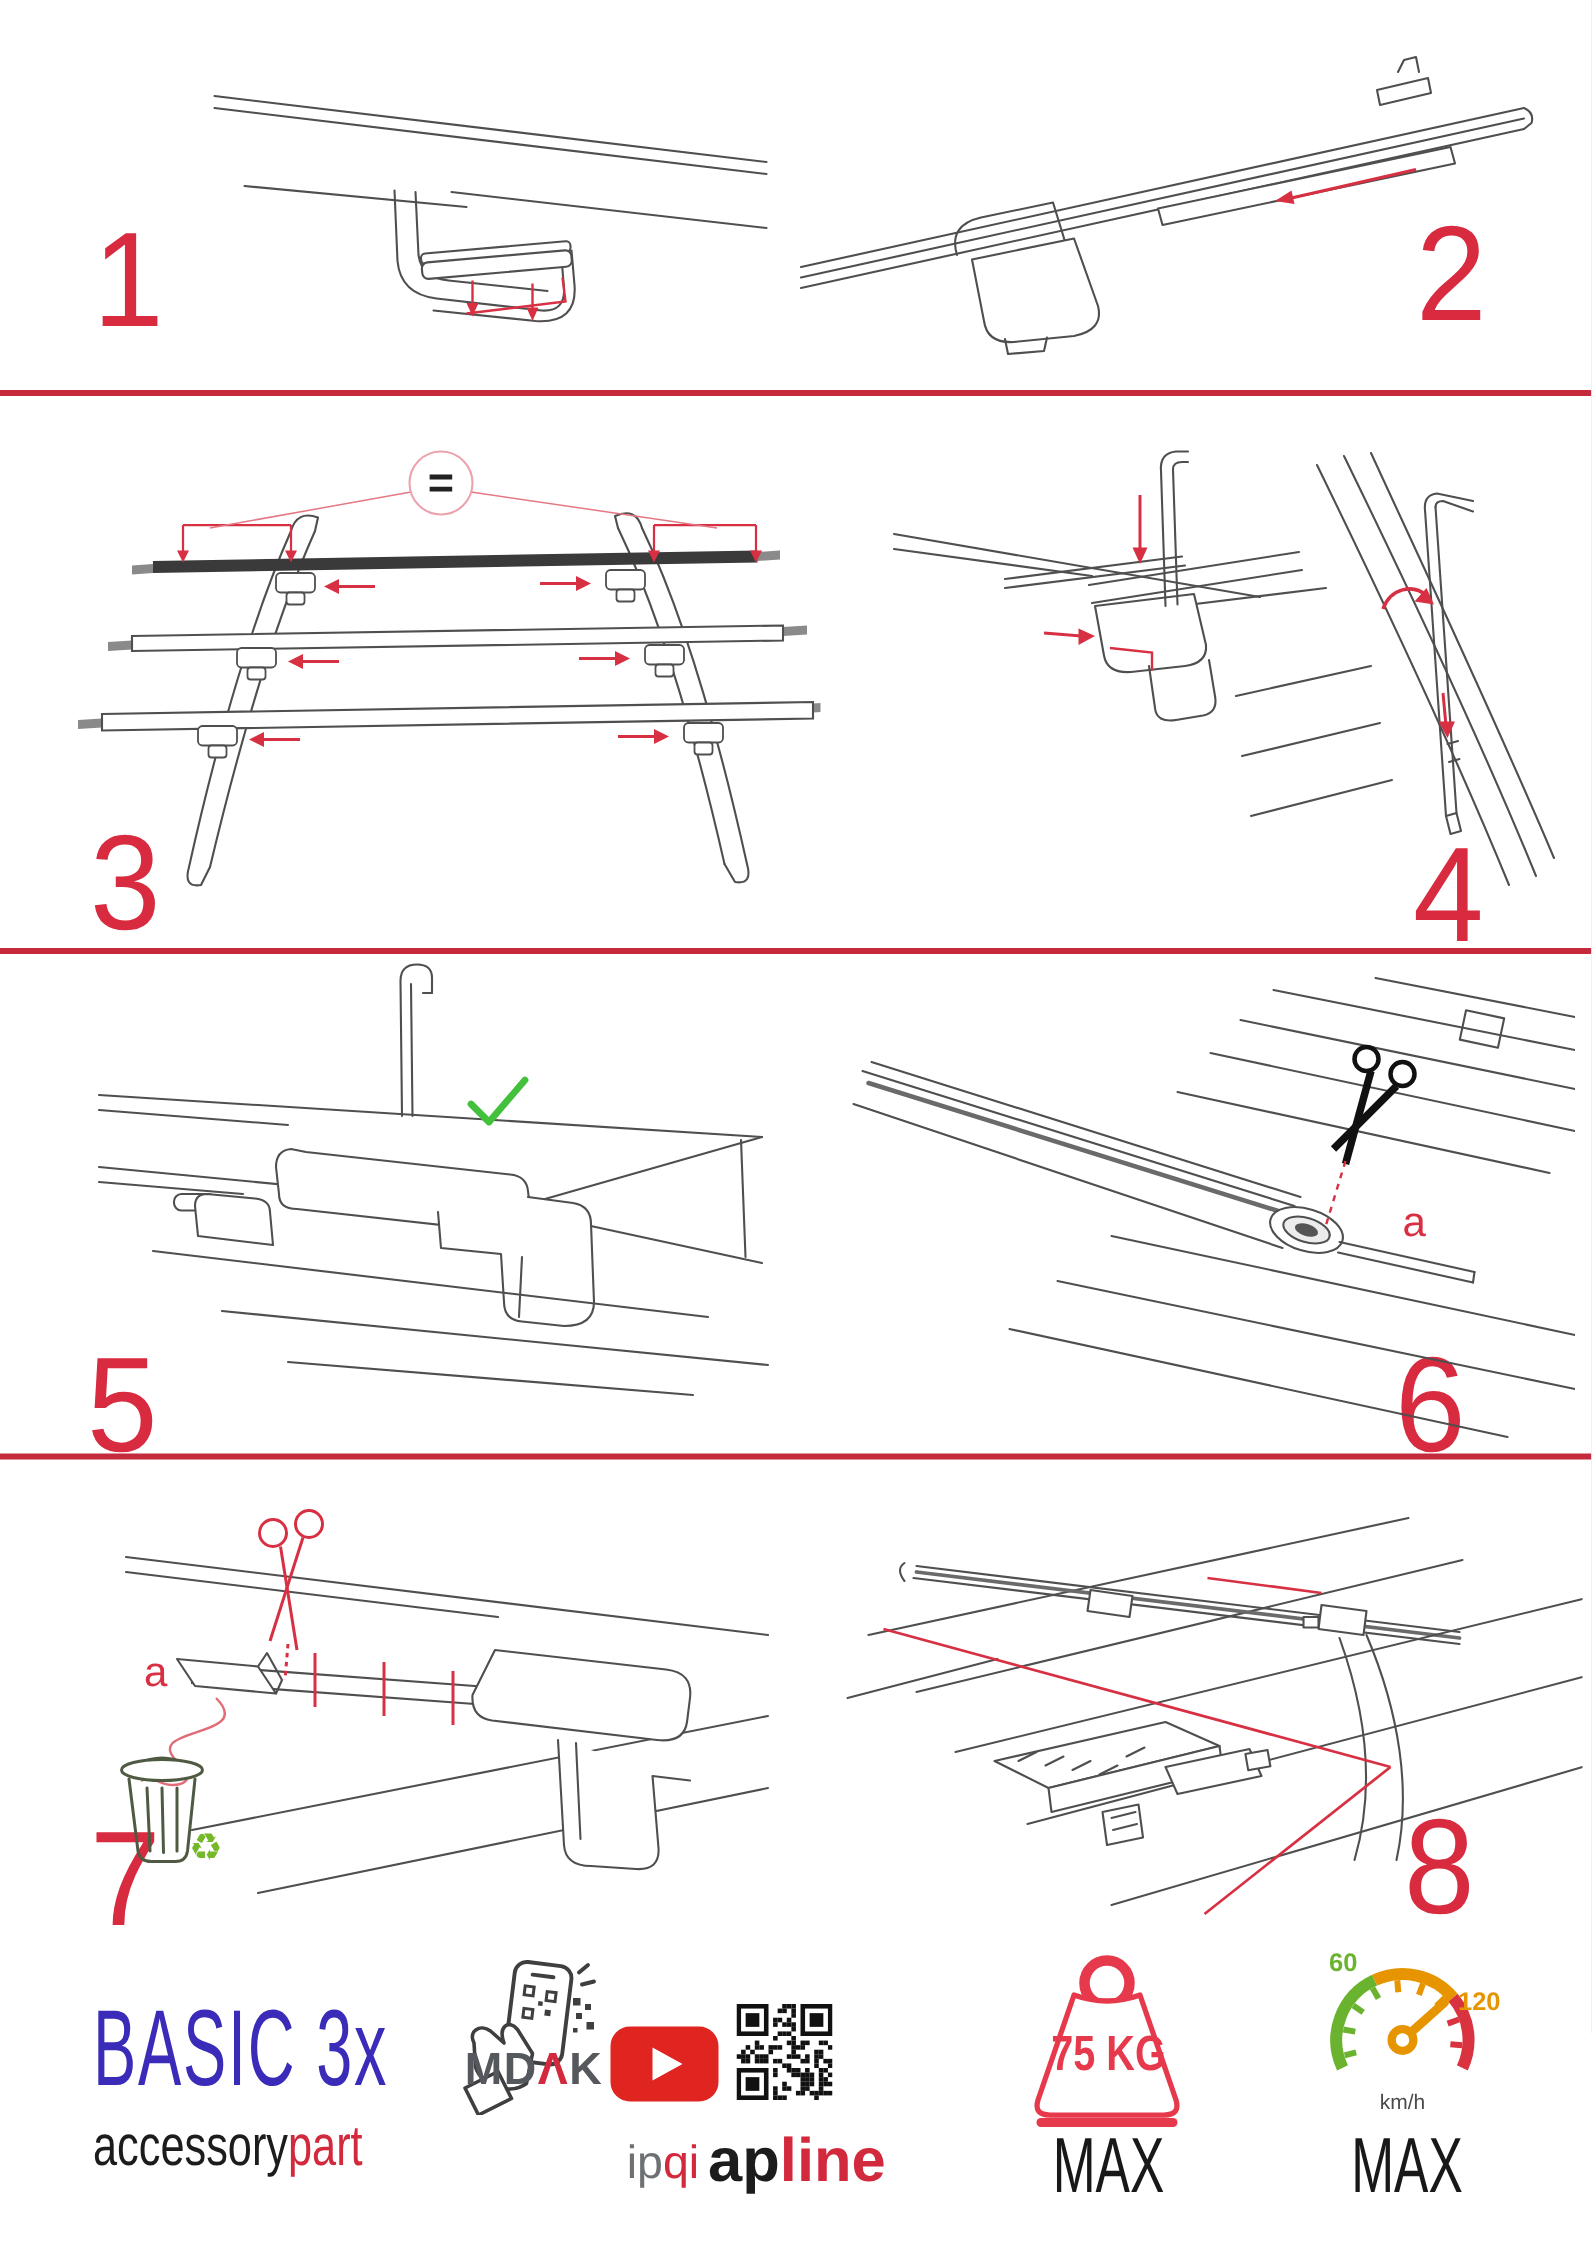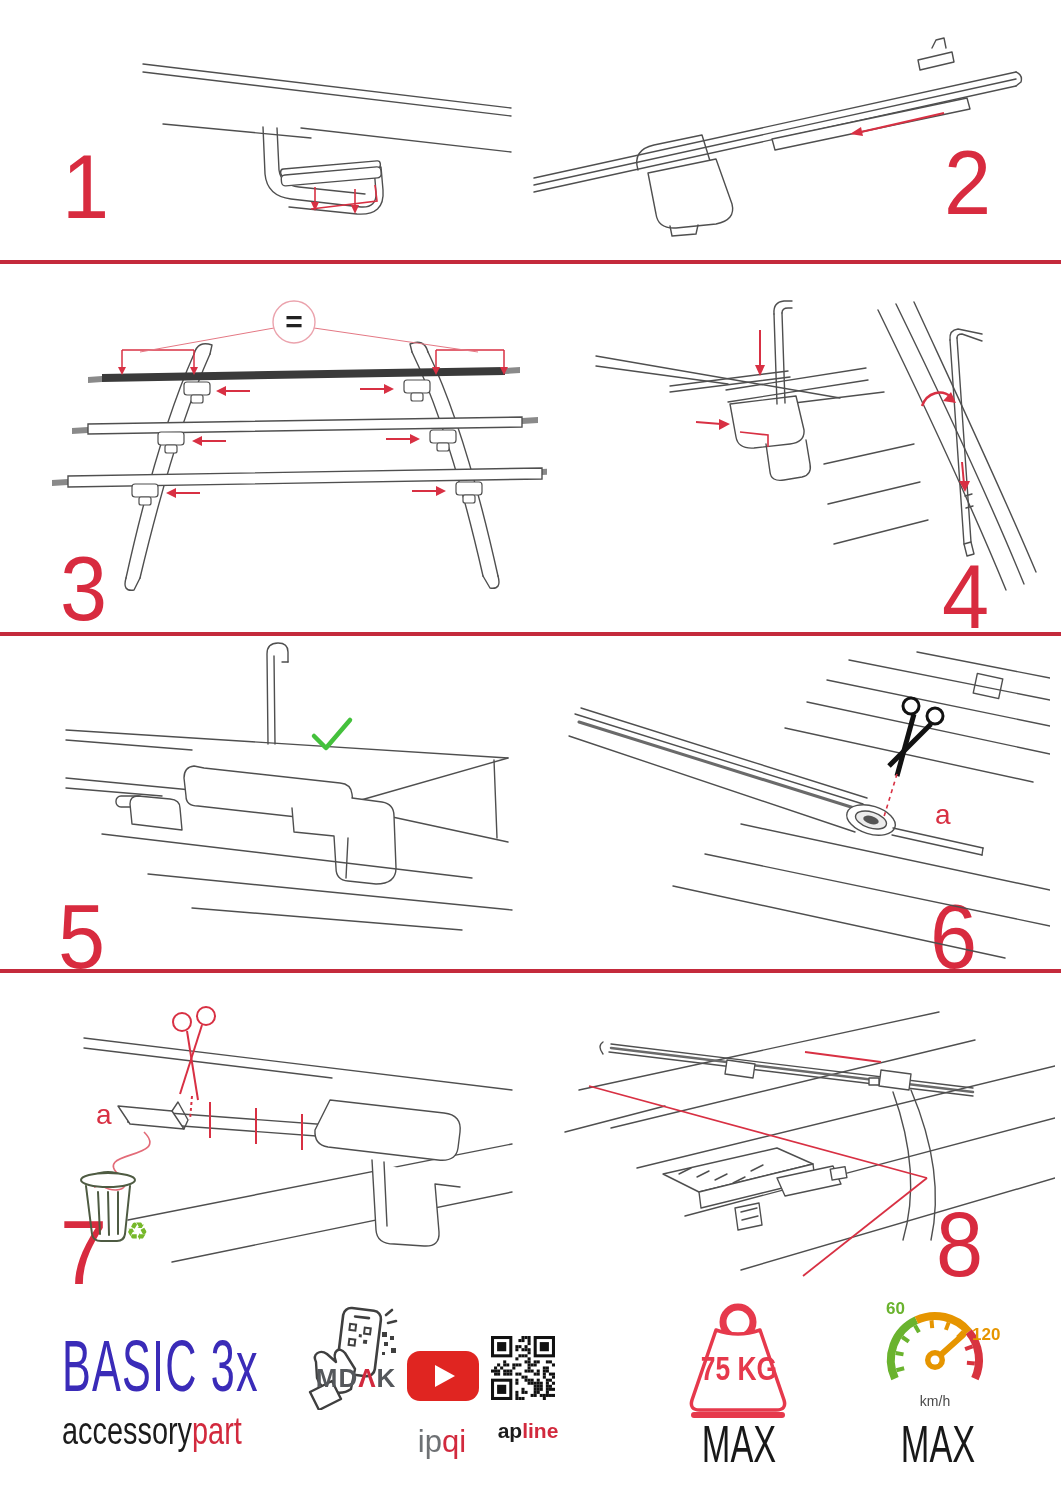--- a/index.html
+++ b/index.html
@@ -10,23 +10,23 @@
             transform:scaleX(.94);transform-origin:left top;font-weight:400;}
   .art{position:absolute;}
   svg text{font-family:"Liberation Sans",sans-serif;}
   .logo-basic{position:absolute;left:62px;top:1330px;color:#3a2bb8;font-size:72px;line-height:1;
               letter-spacing:2px;transform:scaleX(.60);transform-origin:left top;}
   .brand-line{position:absolute;left:62px;top:1412px;font-size:38px;line-height:1;
               transform:scaleX(.76);transform-origin:left top;}
   .brand-line .black{color:#1c1c1c;}
   .brand-line .red{color:#d2293d;}
   .foot-label{position:absolute;text-align:center;line-height:1;}
-  .lbl-mdak{left:292px;top:1365px;width:128px;font-size:26px;font-weight:bold;color:#55585c;letter-spacing:1px;}
+  .lbl-mdak{left:292px;top:1365px;width:128px;font-size:30px;font-weight:bold;color:#55585c;letter-spacing:1px;}
   .lbl-ipqi{left:404px;top:1426px;width:76px;font-size:31px;color:#6e7174;}
-  .lbl-apline{left:472px;top:1420px;width:112px;font-size:21px;font-weight:bold;color:#1c1c1c;}
+  .lbl-apline{left:472px;top:1420px;width:112px;font-size:41px;font-weight:bold;color:#1c1c1c;}
   .red-part{color:#d2293d;}
   .max-label{position:absolute;font-size:52px;color:#181818;line-height:1;text-align:center;
              transform:scaleX(.66);transform-origin:center top;}
   .weight-value{position:absolute;left:672px;top:1352px;width:134px;text-align:center;
                 font-size:33px;font-weight:bold;color:#e6394c;transform:scaleX(.8);
                 transform-origin:center top;line-height:1;}
 </style>
 </head>
 <body>
 

